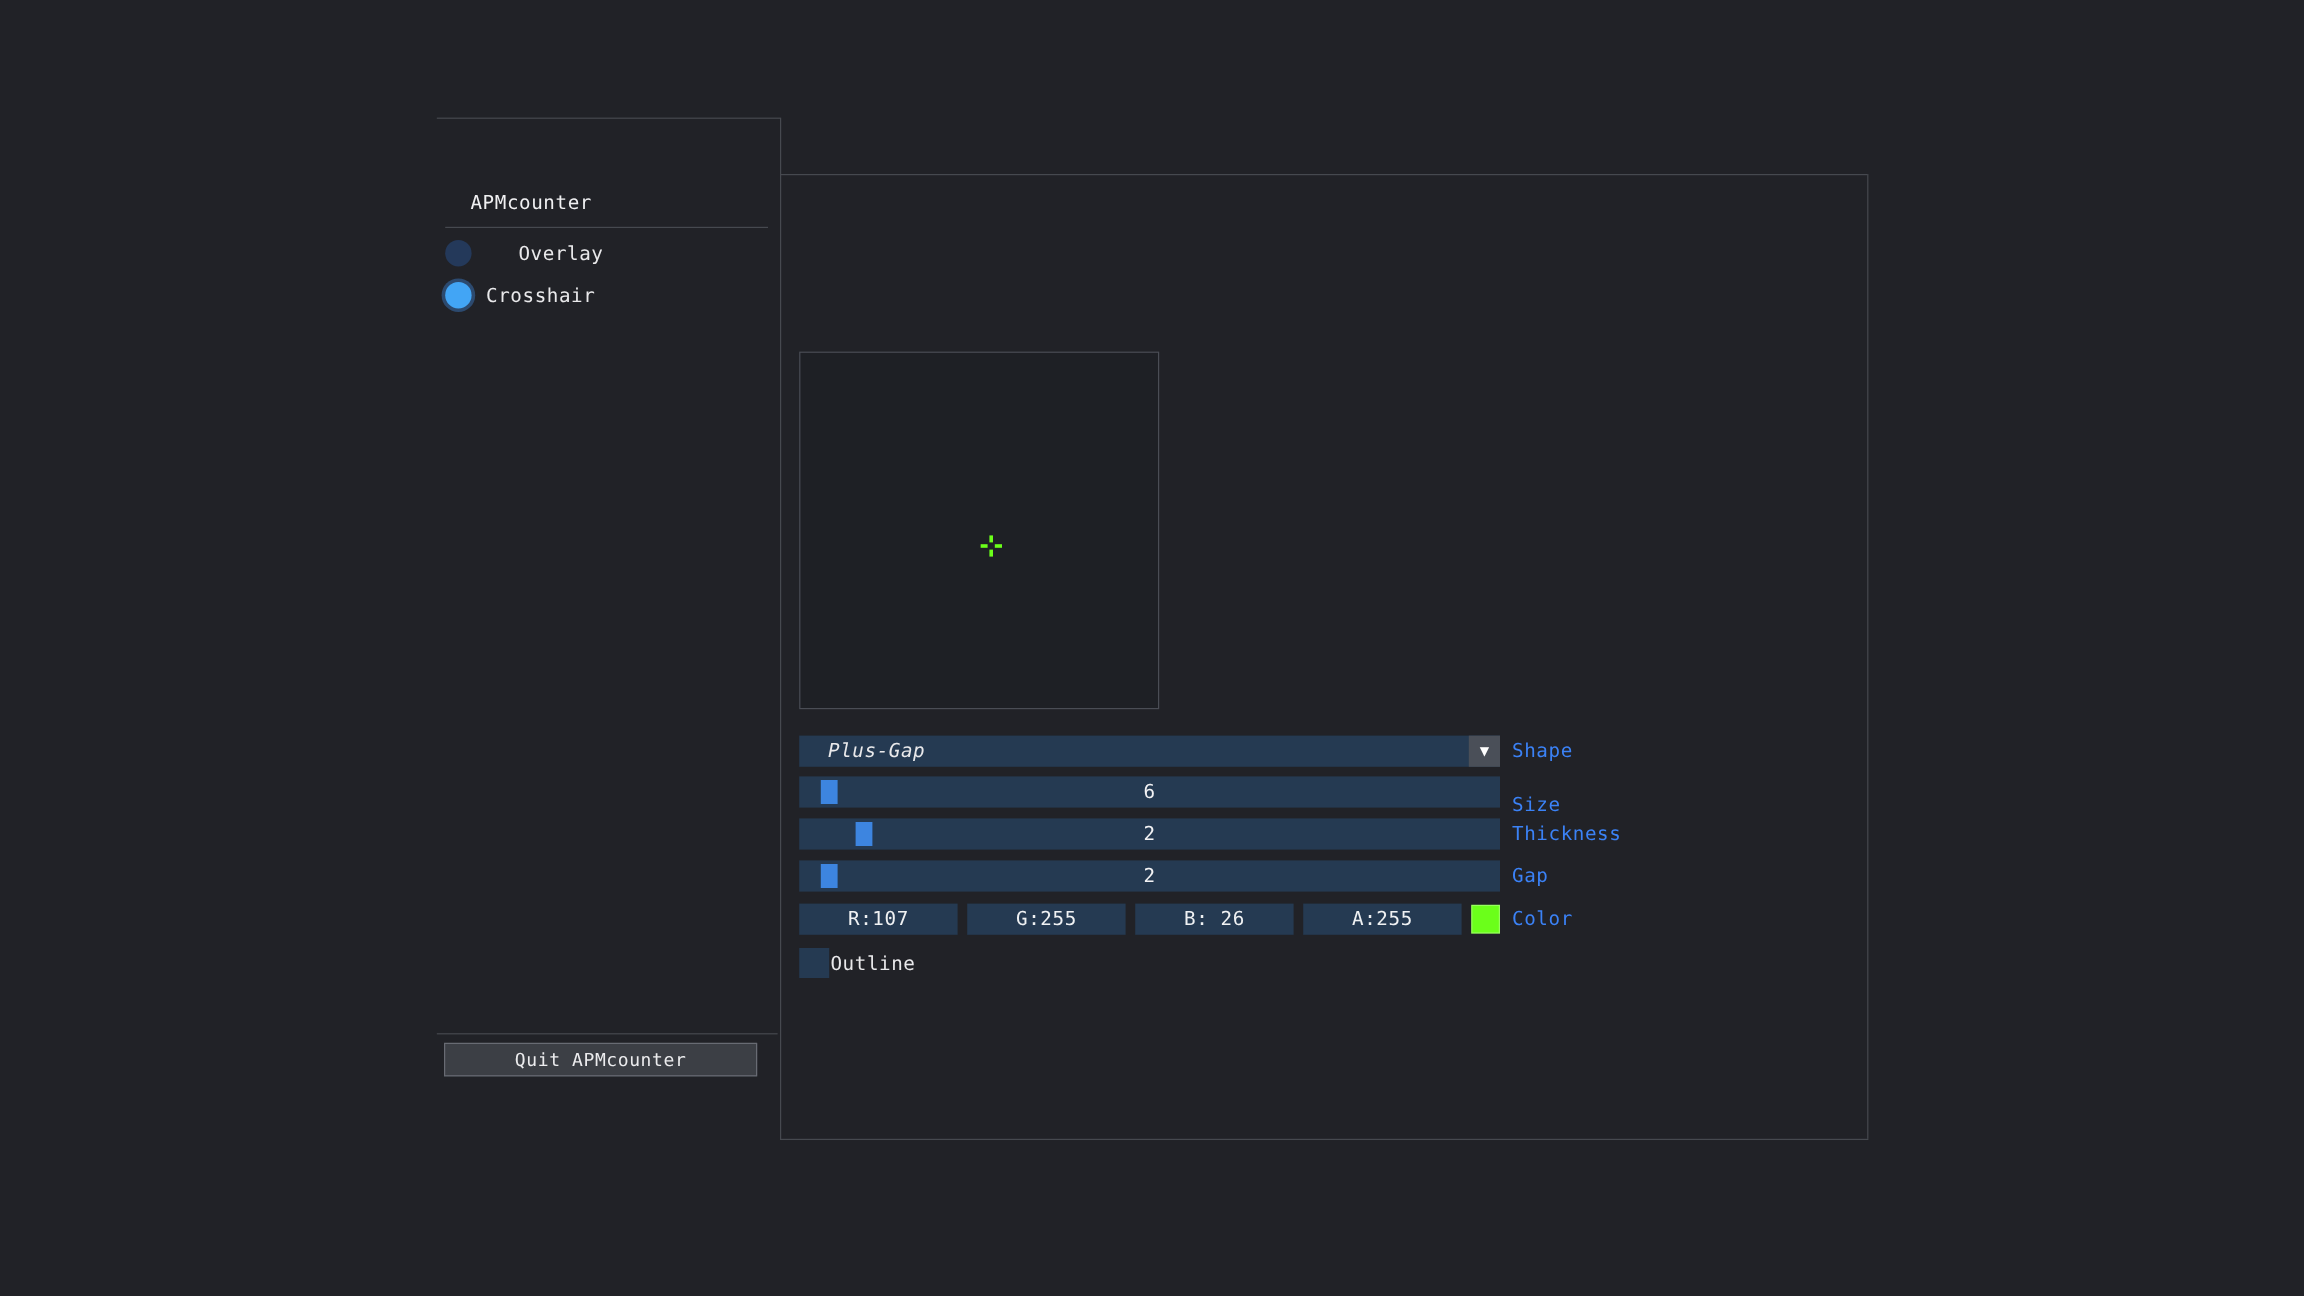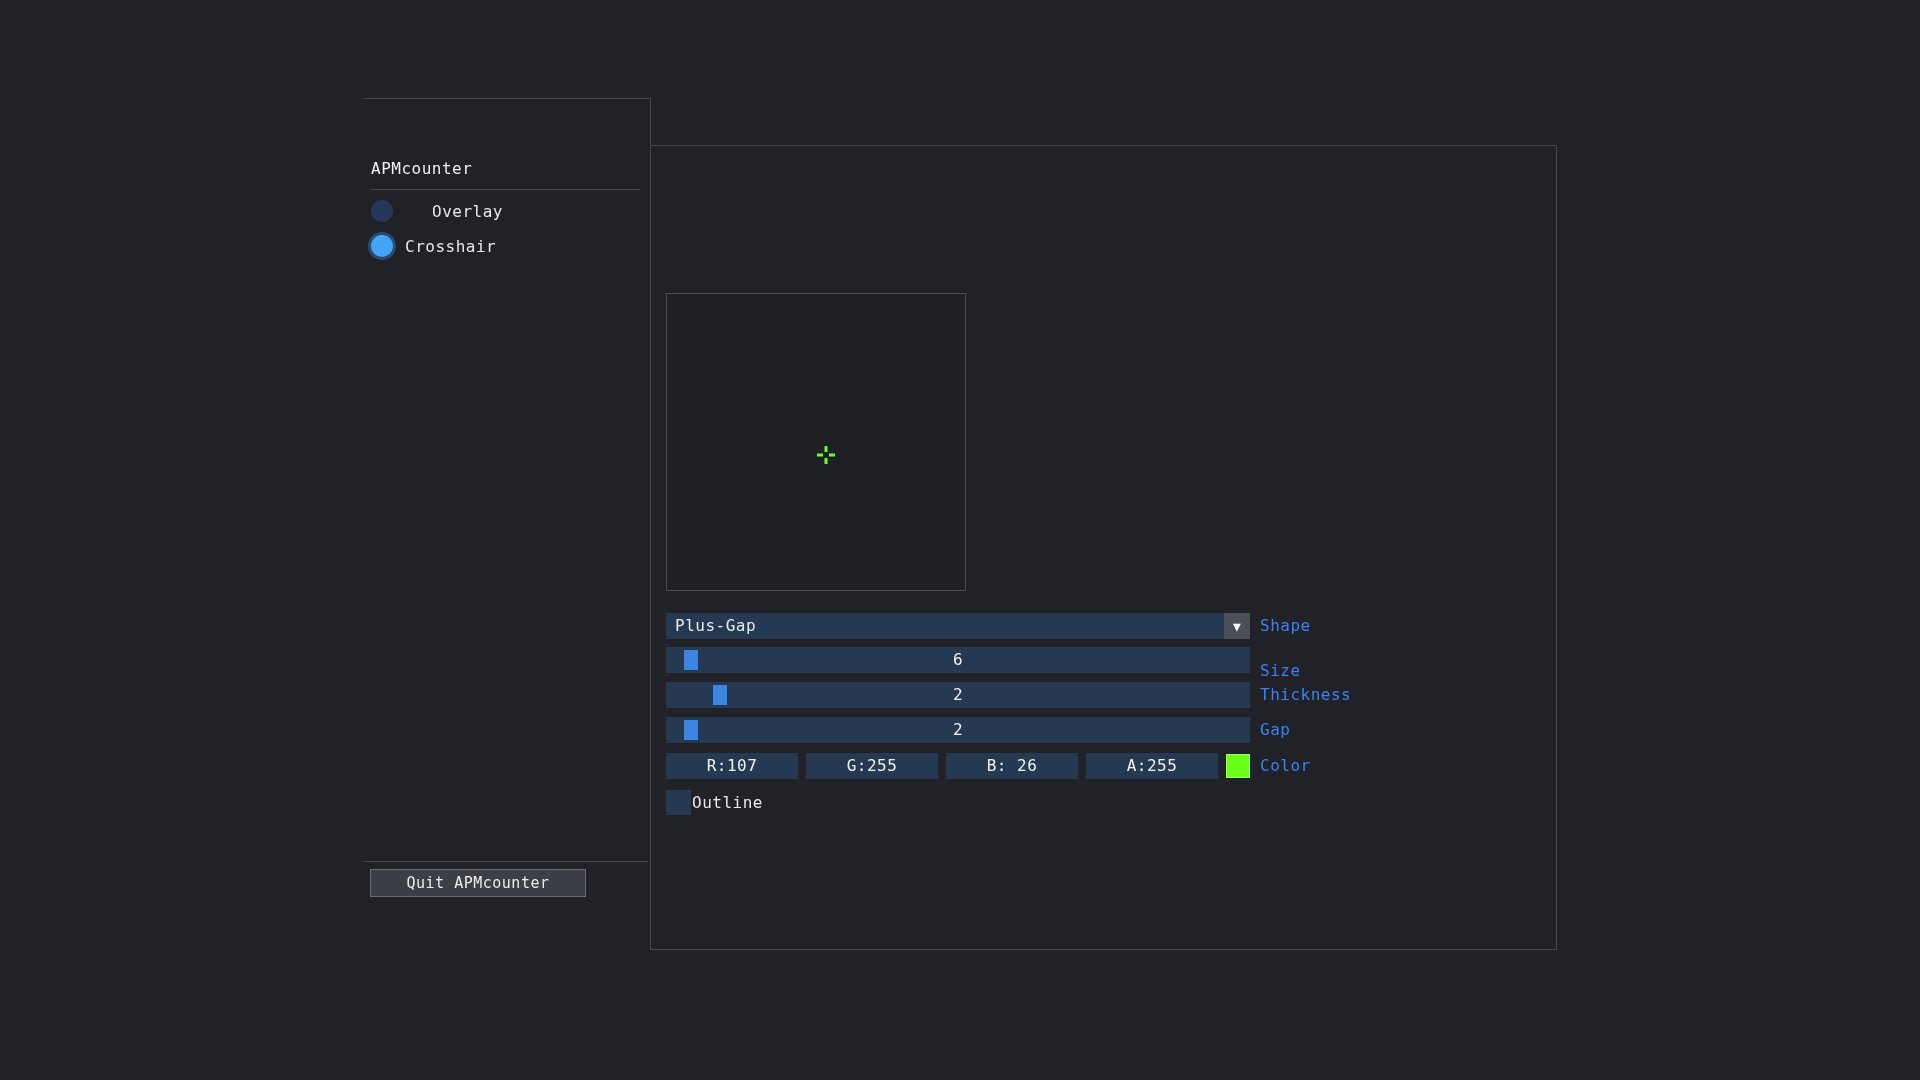--- a/index.html
+++ b/index.html
@@ -6,29 +6,29 @@
   .screen{
     position:relative;width:1920px;height:1080px;overflow:hidden;
     background:#212227;
     font-family:"DejaVu Sans Mono",monospace;
     color:#e9e9eb;font-size:16px;letter-spacing:0.5px;
   }
   .hline{position:absolute;height:1px;background:#46494f;}
   .vline{position:absolute;width:1px;background:#46494f;}
 
   
-  .sidebar-title{position:absolute;left:371px;top:159px;color:#f0f0f2;}
+  .sidebar-title{position:absolute;left:392px;top:159px;color:#f0f0f2;}
   .nav-item{position:absolute;left:371px;height:24px;display:flex;align-items:center;gap:12px;cursor:pointer;}
   .radio-dot{width:22px;height:22px;border-radius:50%;background:#24395a;flex:0 0 auto;}
   .nav-item.selected .radio-dot{
     background:#42a5f5;
     box-shadow:0 0 0 3px rgba(66,150,245,0.35);
   }
   .quit-btn{
-    position:absolute;left:370px;top:869px;width:216px;height:28px;
+    position:absolute;left:370px;top:869px;width:261px;height:28px;
     background:#3c3f45;border:1px solid #686b73;box-sizing:border-box;
     display:flex;align-items:center;justify-content:center;
     color:#ececee;font-size:15px;cursor:pointer;
   }
 
   
   .group-box{
     position:absolute;left:666px;top:156px;width:878px;height:121px;
     border:1px solid #4a4d55;box-sizing:border-box;
   }
@@ -46,21 +46,21 @@
   }
   .crosshair{position:absolute;left:150px;top:152px;width:18px;height:18px;color:#6bff1a;}
 
   
   .ctl-label{position:absolute;left:1260px;height:26px;line-height:26px;color:#3b82f6;}
 
   .combo{
     position:absolute;left:666px;top:613px;width:584px;height:26px;
     background:#253a52;display:flex;align-items:center;cursor:pointer;
   }
-  .combo-value{padding-left:9px;line-height:26px;}
+  .combo-value{padding-left:24px;line-height:26px;font-style:italic;}
   .combo-arrow{
     position:absolute;right:0;top:0;width:26px;height:26px;background:#4a4f58;
     display:flex;align-items:center;justify-content:center;
     font-size:13px;color:#fff;letter-spacing:0;
   }
 
   .slider{
     position:absolute;left:666px;width:584px;height:26px;background:#253a52;cursor:pointer;
   }
   .slider-handle{position:absolute;top:3px;width:14px;height:20px;background:#3d85e0;}

